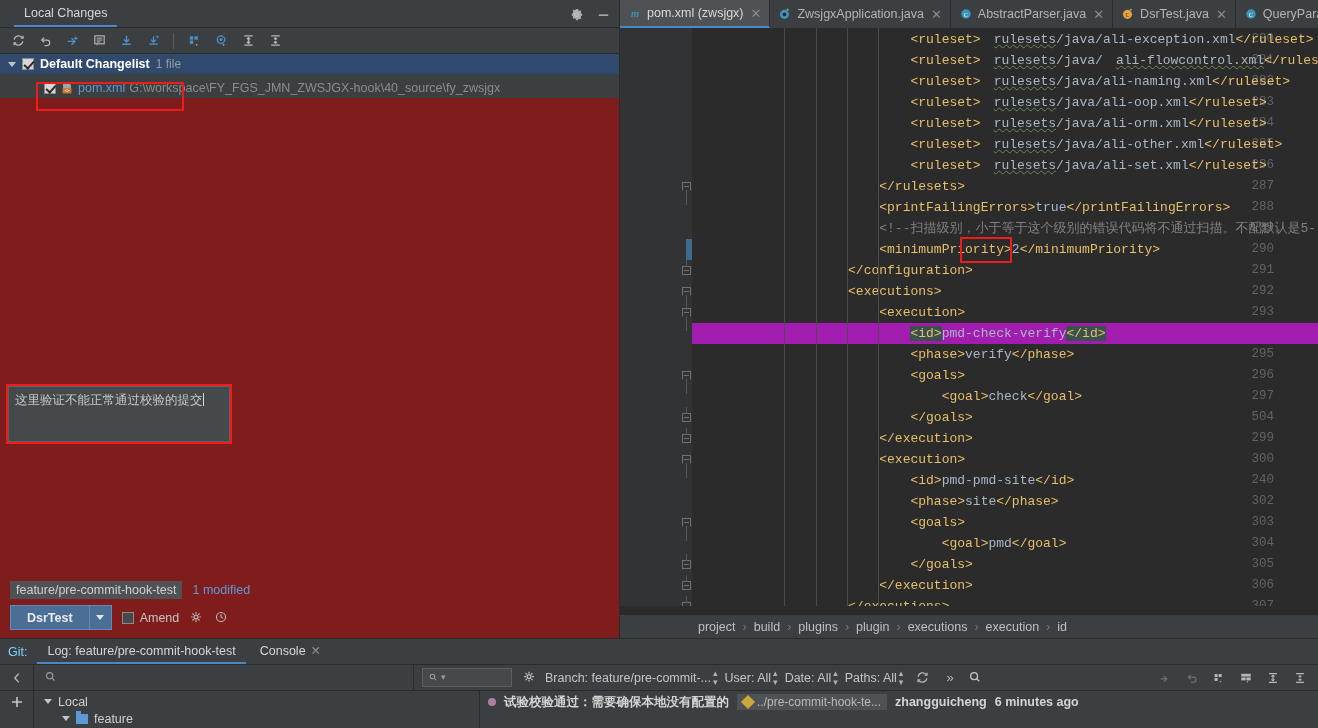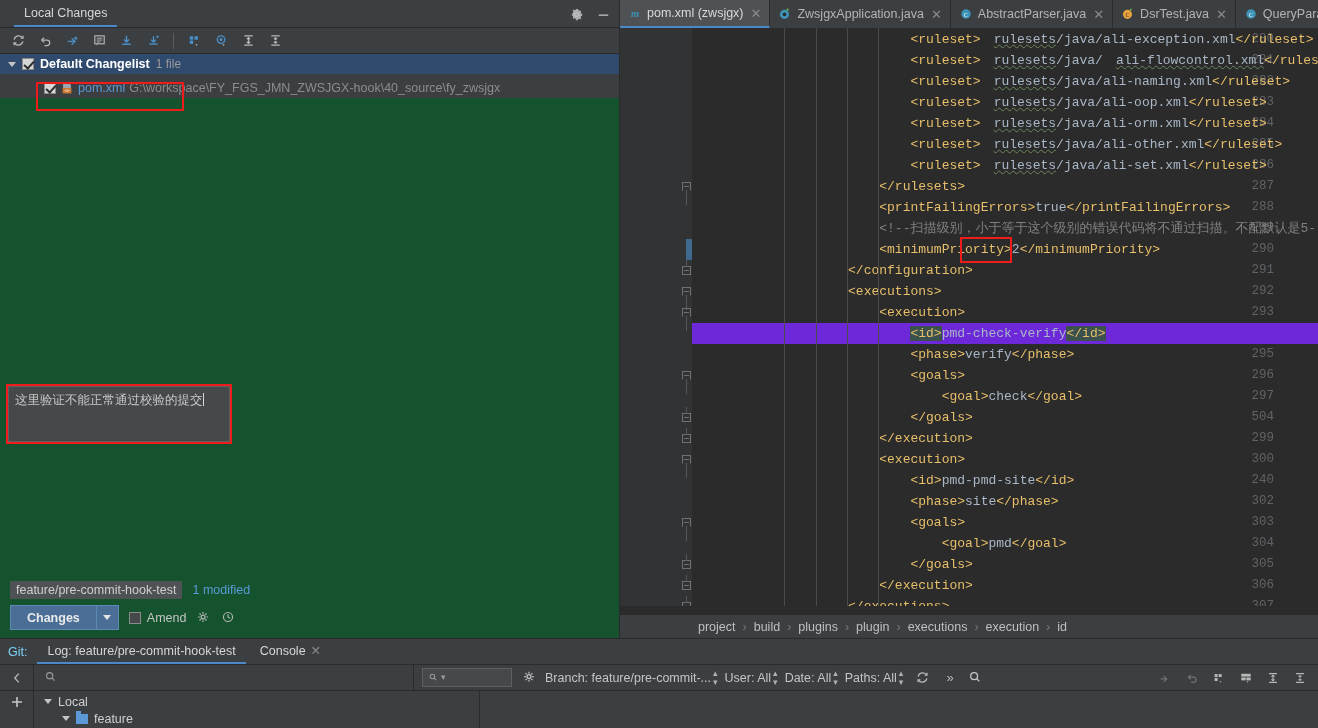--- a/index.html
+++ b/index.html
@@ -9,21 +9,21 @@
     font-family: "Liberation Sans", sans-serif;
     font-size: 12px;
     color: #bbbbbb;
     overflow: hidden;
   }
   .app { position: relative; width: 1318px; height: 728px; }
 
   
   .lc-panel {
     position: absolute; left: 0; top: 0; width: 620px; height: 638px;
-    background: #14532d; border-right: 1px solid #2b2b2b;
+    background: #7f1d1d; border-right: 1px solid #2b2b2b;
   }
   .lc-header {
     position: relative; height: 28px; background: #3c3f41;
     border-bottom: 1px solid #2b2b2b; display: flex; align-items: center;
   }
   .lc-tab {
     margin-left: 14px; height: 27px; line-height: 27px; padding: 0 10px;
     color: #d6d6d6; font-size: 12.5px; border-bottom: 2px solid #4a88c7;
   }
   .hdr-icons { position: absolute; right: 8px; top: 0; height: 28px; display: flex; align-items: center; gap: 12px; }
@@ -110,21 +110,21 @@
   .fold::before { content: ""; position: absolute; left: 1px; top: 3px; width: 5px; height: 1px; background: #6e7173; }
   .fold.open { border-bottom-color: transparent; }
   .vline { position: absolute; left: 66px; width: 1px; background: #555759; }
   .gutter-change { position: absolute; left: 66px; width: 6px; background: #3f6a8e; }
 
   .code-line {
     position: absolute; left: 72px; right: 0; height: 21px; line-height: 21px;
     font-family: "Liberation Mono", monospace; font-size: 13px; white-space: pre;
     color: #a9b7c6;
   }
-  .code-line.hl { background: #6d28d9; }
+  .code-line.hl { background: #a21caf; }
   .tg { color: #e8bf6a; }
   .txt { color: #a9b7c6; }
   .cmt { color: #808080; }
   .wav { text-decoration: underline wavy #6a8759; text-decoration-thickness: 1px; margin-left: 13px; }
   .sel-brace { background: #3b514d; }
 
   .indent-guide { position: absolute; width: 1px; background: #4b4b4b; }
 
   .breadcrumb {
     position: absolute; left: 0; bottom: 0; width: 698px; height: 24px;
@@ -294,21 +294,21 @@
     <div class="box-red" style="left:6px; top:384px; width:226px; height:60px;"></div>
 
     <div class="lc-bottom">
       <div class="branch-row">
         <span class="branch-chip">feature/pre-commit-hook-test</span>
         <span class="modified-link">1 modified</span>
       </div>
       <div class="commit-row">
         <div style="display:flex">
           <div class="btn-commit">
-            <span>Changes</span>
+            <span>DsrTest</span>
           </div>
           <div class="btn-arrow">
             <span style="width:0;height:0;border-left:4px solid transparent;border-right:4px solid transparent;border-top:5px solid #e4e4e4;"></span>
           </div>
         </div>
         <label class="amend-wrap">
           <span class="cbx-empty"></span>
           <span>Amend</span>
         </label>
         <span class="ic">
@@ -607,16 +607,29 @@
             <span>Local</span>
           </div>
           <div class="tree-row" style="padding-left:18px">
             <span class="tri down"></span>
             <span class="folder-ic"></span>
             <span>feature</span>
           </div>
         </div>
       </div>
 
+      <div class="git-commits">
+        <div class="commit-line">
+          <span class="graph-dot"></span>
+          <span class="c-subject">试验校验通过：需要确保本地没有配置的</span>
+          <span class="c-tag">
+            <span class="tag-ic"></span>
+            <span>../pre-commit-hook-te...</span>
+          </span>
+          <span class="c-author">zhangguicheng</span>
+          <span class="c-time">6 minutes ago</span>
+        </div>
+
+      </div>
     </div>
   </div>
 
 </div>
 
 </body></html>

